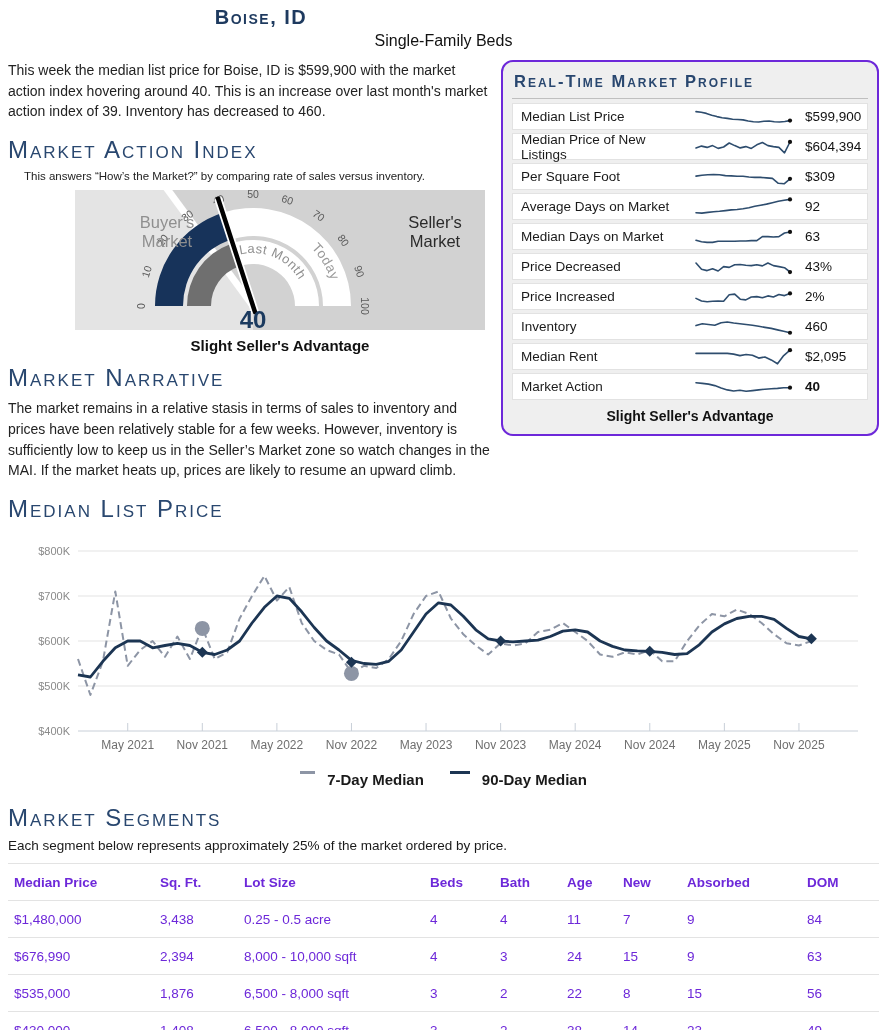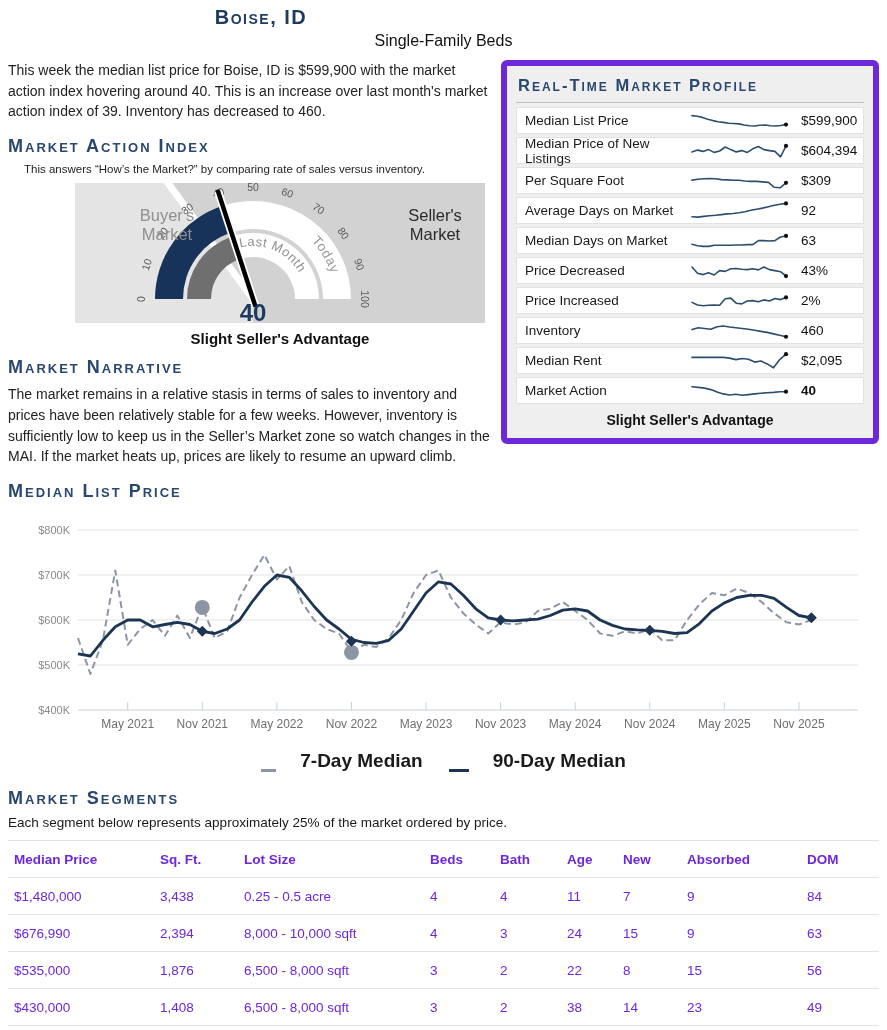--- a/index.html
+++ b/index.html
@@ -13,37 +13,37 @@
 
   
   .city-title {
     width: 460px; text-align: center;
     font-variant: small-caps; font-weight: bold; letter-spacing: 1.5px;
     font-size: 20px; color: #1e3a5f; margin-left: 31px;
   }
   .subtitle { width: 887px; text-align: center; font-size: 16px; color: #111; margin-top: 3px; }
 
   h2.sec {
-    font-variant: small-caps; font-weight: bold; letter-spacing: 2px;
-    font-size: 18px; color: #29476f; margin: 14px 0 6px 0;
+    font-variant: small-caps; font-weight: normal; letter-spacing: 2px;
+    font-size: 24px; color: #29476f; margin: 14px 0 6px 0;
   }
 
   .cols { display: flex; padding: 0 8px; margin-top: 10px; }
   .left-col { width: 482px; flex: 0 0 482px; }
   .right-col { width: 378px; margin-left: 11px; }
 
   .intro, .narrative-text { font-size: 14px; line-height: 1.48; color: #222; }
   .mai-subtext { font-size: 11.5px; color: #222; margin: 2px 0 8px 16px; }
 
   .gauge-wrap { margin-left: 67px; width: 410px; }
   .gauge-caption { text-align: center; font-weight: bold; font-size: 15px; color: #111; margin-top: 3px; }
 
   
   .profile-panel {
-    background: #efefef; border: 6px solid #6d28d9; border-radius: 6px;
+    background: #efefef; border: 2px solid #6d28d9; border-radius: 12px;
     padding: 8px 9px 10px 9px;
   }
   .profile-heading {
     font-variant: small-caps; font-weight: bold; letter-spacing: 2px;
     font-size: 16.5px; color: #29476f; padding: 2px 2px 7px 2px;
     border-bottom: 1px solid #bfbfbf; margin-bottom: 4px;
   }
   .profile-row {
     display: flex; align-items: center;
     background: #fff; border: 1px solid #e2e2e2;
@@ -51,21 +51,21 @@
   }
   .profile-row .lbl { flex: 1; font-size: 13.5px; color: #1a1a1a; }
   .profile-row .spark { width: 102px; height: 24px; flex: 0 0 102px; }
   .profile-row .val { width: 64px; flex: 0 0 64px; padding-left: 10px; font-size: 13.5px; color: #111; }
   .profile-row .val.bold { font-weight: bold; }
   .profile-footer { text-align: center; font-weight: bold; font-size: 14px; color: #111; margin-top: 8px; }
 
   
   .chart-section { padding: 0 8px; margin-top: 6px; }
   .legend { display: flex; justify-content: center; align-items: center; gap: 26px; margin: 6px 0 2px 0; }
-  .legend-item { display: flex; align-items: flex-end; gap: 24px; font-weight: bold; font-size: 19px; color: #1a1a1a; }
+  .legend-item { display: flex; align-items: flex-start; gap: 12px; font-weight: bold; font-size: 15px; color: #1a1a1a; }
   .dash { display: inline-block; height: 0; border-top: 3px solid; width: 15px; }
   .dash.gray { border-color: #8d95a5; }
   .dash.navy { border-color: #1c3553; width: 20px; }
 
   
   .segments { padding: 0 8px; margin-top: 16px; }
   .seg-subtext { font-size: 13.5px; color: #1a1a1a; margin-bottom: 10px; }
   table.seg { width: 871px; border-collapse: collapse; }
   table.seg th, table.seg td {
     text-align: left; font-size: 13.5px; padding: 11px 4px 10px 6px;

